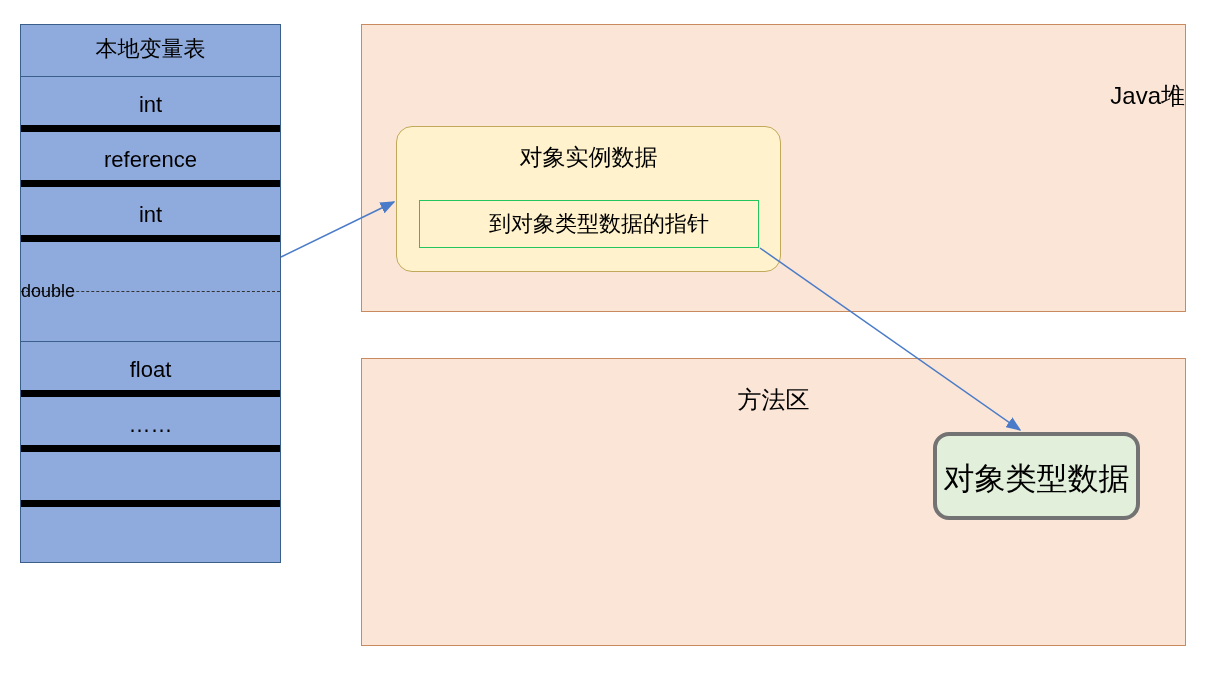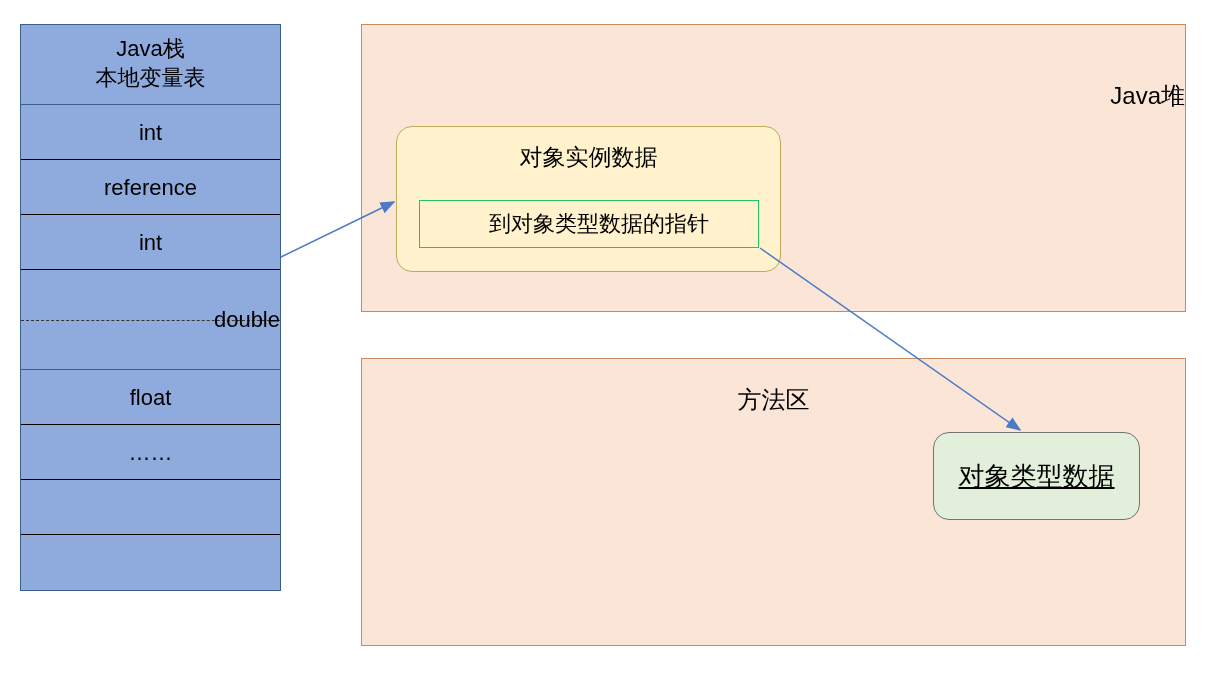--- a/index.html
+++ b/index.html
@@ -20,32 +20,32 @@
     .stack-header {
       background: #8faadc;
       border-bottom: 1px solid #3a5f8a;
       text-align: center;
       font-size: 22px;
       padding: 10px 0 12px 0;
       line-height: 1.3;
     }
     .stack-cell {
       background: #8faadc;
-      border-bottom: 1px solid #000000;
+      border-bottom: 7px solid #000000;
       text-align: center;
       font-size: 22px;
       height: 55px;
       line-height: 55px;
     }
     .stack-cell.last { border-bottom: none; }
     .stack-cell-double {
       background: #8faadc;
       border-bottom: 1px solid #3a5f8a;
-      text-align: right;
-      font-size: 22px;
+      text-align: left;
+      font-size: 18px;
       height: 100px;
       position: relative;
     }
     .stack-cell-double .divider {
       position: absolute;
       left: 0; right: 0; top: 50%;
       border-top: 1px dashed #333;
     }
     .stack-cell-double .lbl {
       position: absolute;
@@ -114,40 +114,38 @@
       text-align: center;
       font-size: 24px;
     }
     .typedata-box {
       position: absolute;
       left: 933px;
       top: 432px;
       width: 207px;
       height: 88px;
       background: #e2efda;
-      border: 1px solid #737373;
+      border: 4px solid #737373;
       border-radius: 16px;
       text-align: center;
-      font-size: 26px;
+      font-size: 31px;
       line-height: 86px;
-      text-decoration: underline;
     }
     svg.arrows {
       position: absolute;
       left: 0; top: 0;
       width: 1210px; height: 684px;
       pointer-events: none;
     }
   </style>
 </head>
 <body>
 
 <div class="stack-container">
   <div class="stack-header">
-    <div>Java栈</div>
     <div>本地变量表</div>
   </div>
   <div class="stack-cell">int</div>
   <div class="stack-cell">reference</div>
   <div class="stack-cell">int</div>
   <div class="stack-cell-double">
     <div class="divider"></div>
     <div class="lbl">double</div>
   </div>
   <div class="stack-cell">float</div>

